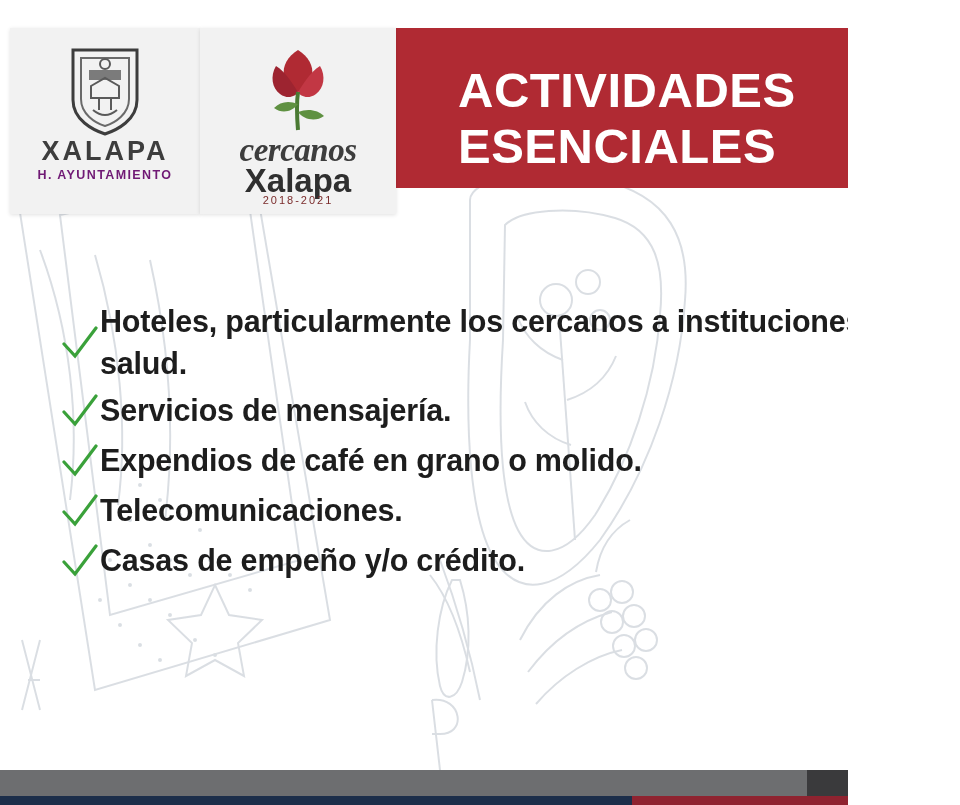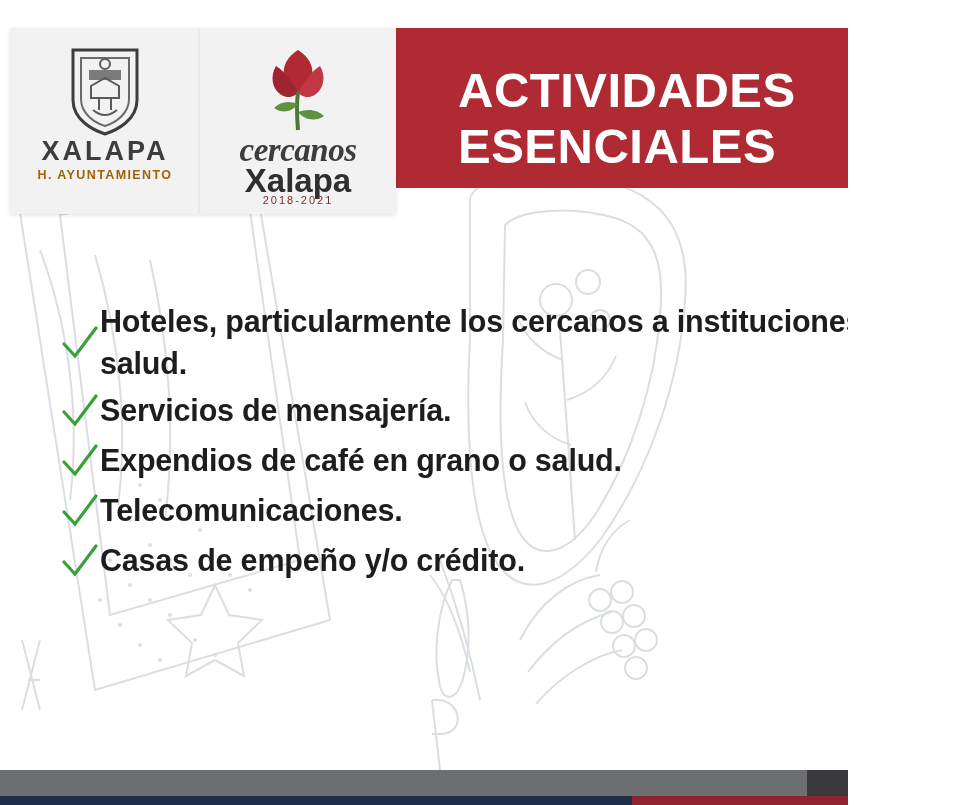--- a/index.html
+++ b/index.html
@@ -96,21 +96,21 @@
     font-size: 27px;
     letter-spacing: 3px;
     font-family: "Liberation Sans", sans-serif;
   }
   .xalapa-sub {
     position: absolute;
     left: 0;
     top: 140px;
     width: 190px;
     text-align: center;
-    color: #a16207;
+    color: #701a75;
     font-weight: bold;
     font-size: 12.5px;
     letter-spacing: 1.4px;
     font-family: "Liberation Sans", sans-serif;
   }
 
   .florece-flower {
     position: absolute;
     left: 50%;
     top: 14px;
@@ -374,21 +374,21 @@
       </span>
       <span class="item-text">Servicios de mensajería.</span>
     </div>
 
     <div class="list-item">
       <span class="check">
         <svg width="40" height="40" viewBox="0 0 40 40" aria-hidden="true">
           <path d="M4 18 L15 30 L36 2" stroke="#3aa13a" stroke-width="3.2" fill="none" stroke-linecap="round"></path>
         </svg>
       </span>
-      <span class="item-text">Expendios de café en grano o salud.</span>
+      <span class="item-text">Expendios de café en grano o molido.</span>
     </div>
 
     <div class="list-item">
       <span class="check">
         <svg width="40" height="40" viewBox="0 0 40 40" aria-hidden="true">
           <path d="M4 18 L15 30 L36 2" stroke="#3aa13a" stroke-width="3.2" fill="none" stroke-linecap="round"></path>
         </svg>
       </span>
       <span class="item-text">Telecomunicaciones.</span>
     </div>

